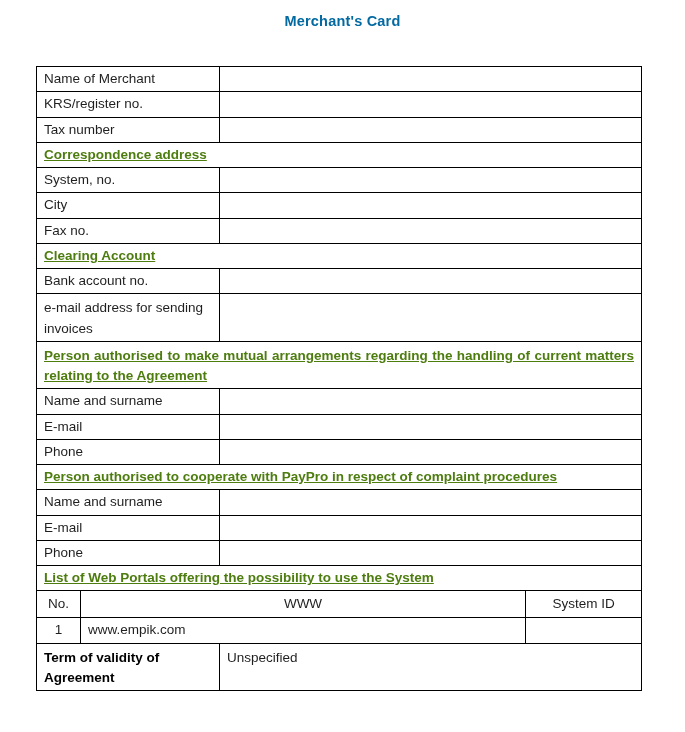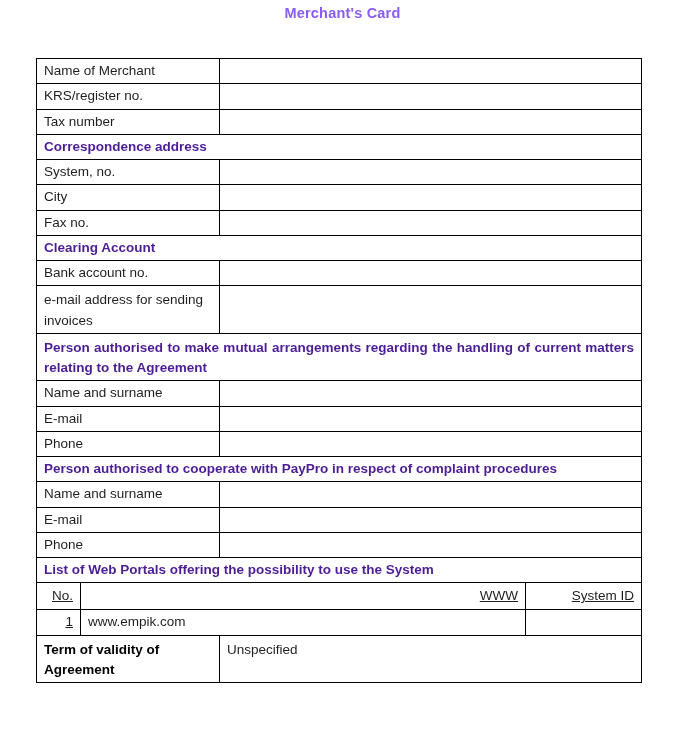--- a/index.html
+++ b/index.html
@@ -10,25 +10,25 @@
   body {
     width: 685px;
     height: 732px;
     font-family: "Liberation Sans", sans-serif;
     color: #1f1f1f;
     position: relative;
     overflow: hidden;
   }
   .page-title {
     margin: 0;
-    padding-top: 5px;
+    padding-top: 13px;
     text-align: center;
     font-size: 14.5px;
     font-weight: bold;
-    color: #8b5cf6;
+    color: #0369a1;
     letter-spacing: 0.2px;
   }
   table.card {
     border-collapse: collapse;
     table-layout: fixed;
     width: 605px;
     margin: 37px 0 0 36px;
   }
   table.card td {
     border: 1.5px solid #000;
@@ -39,24 +39,25 @@
     overflow: hidden;
     word-wrap: break-word;
   }
   tr.h25 { height: 23px; }
   tr.h27 { height: 27px; }
   tr.h42 { height: 42px; }
   tr.h43 { height: 43px; }
   tr.h44 { height: 44px; }
   td.section {
     font-weight: bold;
-    color: #4c1d95;
+    color: #4d7c0f;
+    text-decoration: underline;
   }
   td.justify { text-align: justify; }
-  td.center  { text-align: right; text-decoration: underline; }
+  td.center  { text-align: center; }
   tr.vtop td { vertical-align: top; padding-top: 4px; }
   td.bold { font-weight: bold; color: #000; }
 </style>
 </head>
 <body>
 
 <h1 class="page-title">Merchant's Card</h1>
 
 <table class="card">
   <colgroup>

